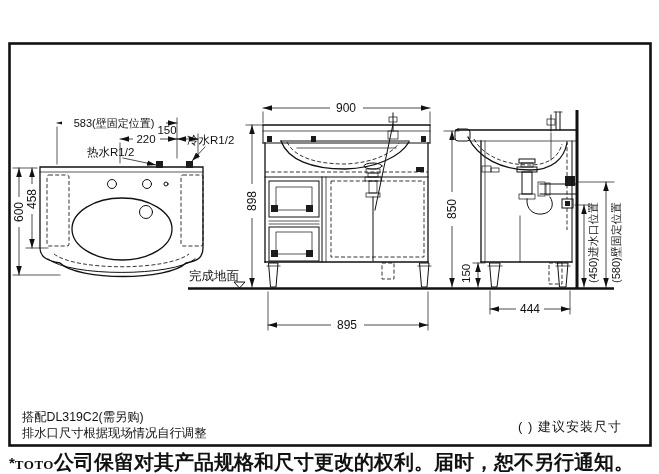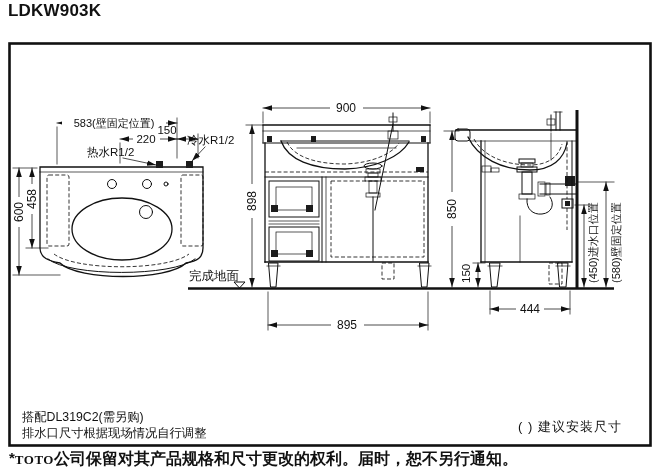--- a/index.html
+++ b/index.html
@@ -3,39 +3,38 @@
 <meta charset="utf-8">
 <style>
   html,body{margin:0;padding:0;background:#fff;}
   body{width:659px;height:474px;position:relative;overflow:hidden;
        font-family:"Liberation Sans",sans-serif;color:#111;}
   .title{position:absolute;left:8px;top:1px;font-weight:700;font-size:17px;
          line-height:19.5px;letter-spacing:.2px;white-space:nowrap;}
   .footer{position:absolute;left:9px;top:449px;white-space:nowrap;font-weight:700;}
   .footer .mark{font-size:15px;vertical-align:1px;}
   .footer .brand{font-family:"Liberation Serif",serif;font-size:13px;letter-spacing:.5px;}
-  .footer .disc{font-size:16px;}
+  .footer .disc{font-size:20px;}
   svg{position:absolute;left:0;top:0;}
   .ln{fill:none;stroke:#111;stroke-width:1;stroke-linecap:square;}
   .thk{stroke-width:1.3;}
   .thn{stroke-width:0.7;}
   .dim{stroke-width:0.75;}
   .dash{fill:none;stroke:#111;stroke-width:0.85;stroke-dasharray:4 2.2;}
   .fillk{fill:#1c1c1c;stroke:none;}
   .wbg{fill:#fff;stroke:none;}
   text{fill:#111;font-family:"Liberation Sans",sans-serif;}
   .mid{text-anchor:middle;}
   .t11{font-size:11px;}.t115{font-size:11.5px;}.t12{font-size:12px;}
   .t123{font-size:12.3px;}.t125{font-size:12.5px;}
 </style>
 </head>
 <body>
 
 <div class="title">
-  <div>LDKW903K</div>
 </div>
 
 <svg width="659" height="474" viewBox="0 0 659 474">
   <defs>
     <marker id="ae" markerWidth="11" markerHeight="8" refX="9" refY="4" orient="auto" markerUnits="userSpaceOnUse">
       <path d="M0,1.2 L9,4 L0,6.8 Z" fill="#111"></path>
     </marker>
     <marker id="as" markerWidth="11" markerHeight="8" refX="1" refY="4" orient="auto" markerUnits="userSpaceOnUse">
       <path d="M10,1.2 L1,4 L10,6.8 Z" fill="#111"></path>
     </marker>

